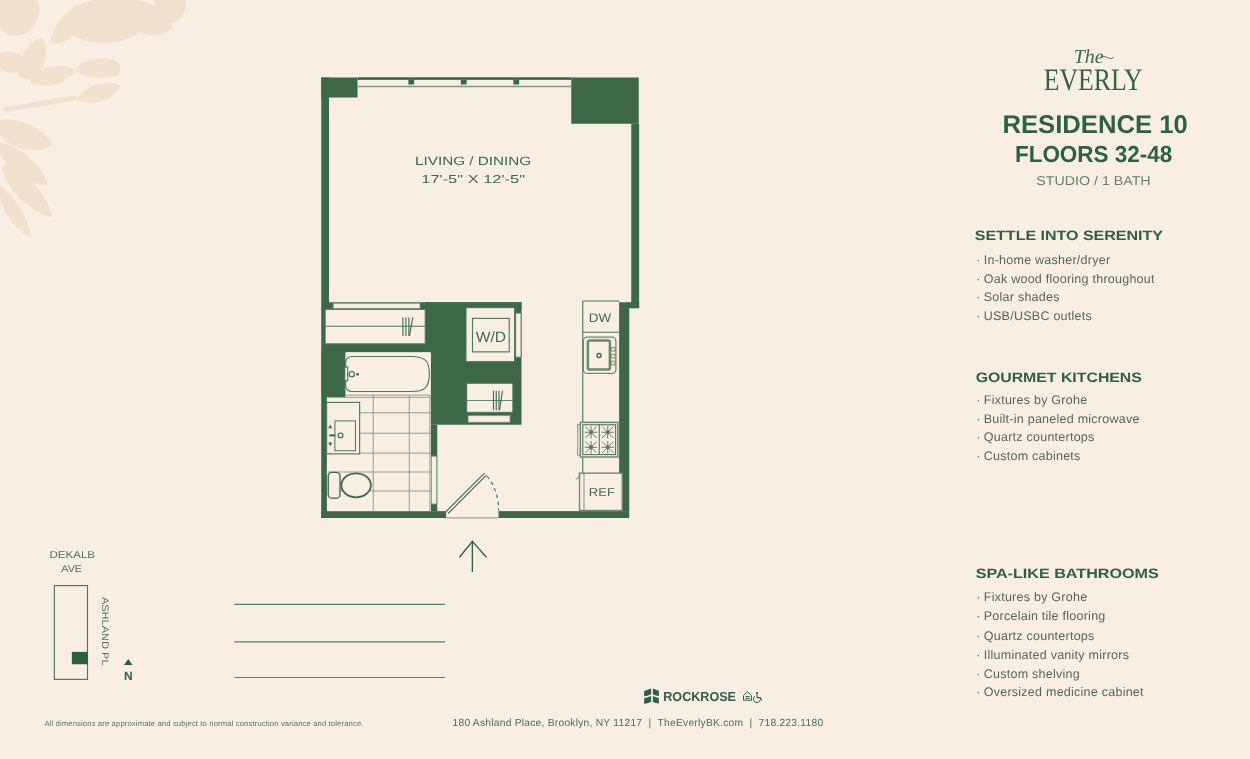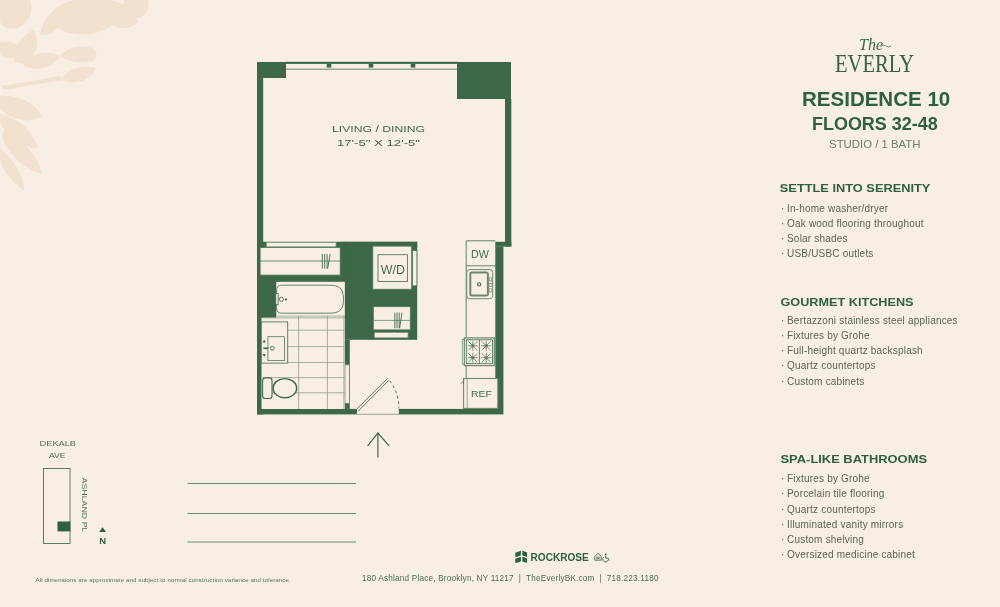--- a/index.html
+++ b/index.html
@@ -271,23 +271,22 @@
 </svg>
 
 <div class="abs items" style="left:781px;top:200.7px">
   <div><span class="b">·</span>In-home washer/dryer</div>
   <div><span class="b">·</span>Oak wood flooring throughout</div>
   <div><span class="b">·</span>Solar shades</div>
   <div><span class="b">·</span>USB/USBC outlets</div>
 </div>
 
 <div class="abs items" style="left:781px;top:312.7px">
-  <div><span class="b">·</span>Bertazzoni stainless steel appliances</div>
   <div><span class="b">·</span>Fixtures by Grohe</div>
-  <div><span class="b">·</span>Full-height quartz backsplash</div>
+  <div><span class="b">·</span>Built-in paneled microwave</div>
   <div><span class="b">·</span>Quartz countertops</div>
   <div><span class="b">·</span>Custom cabinets</div>
 </div>
 
 <div class="abs items" style="left:781px;top:471.1px">
   <div><span class="b">·</span>Fixtures by Grohe</div>
   <div><span class="b">·</span>Porcelain tile flooring</div>
   <div><span class="b">·</span>Quartz countertops</div>
   <div><span class="b">·</span>Illuminated vanity mirrors</div>
   <div><span class="b">·</span>Custom shelving</div>

